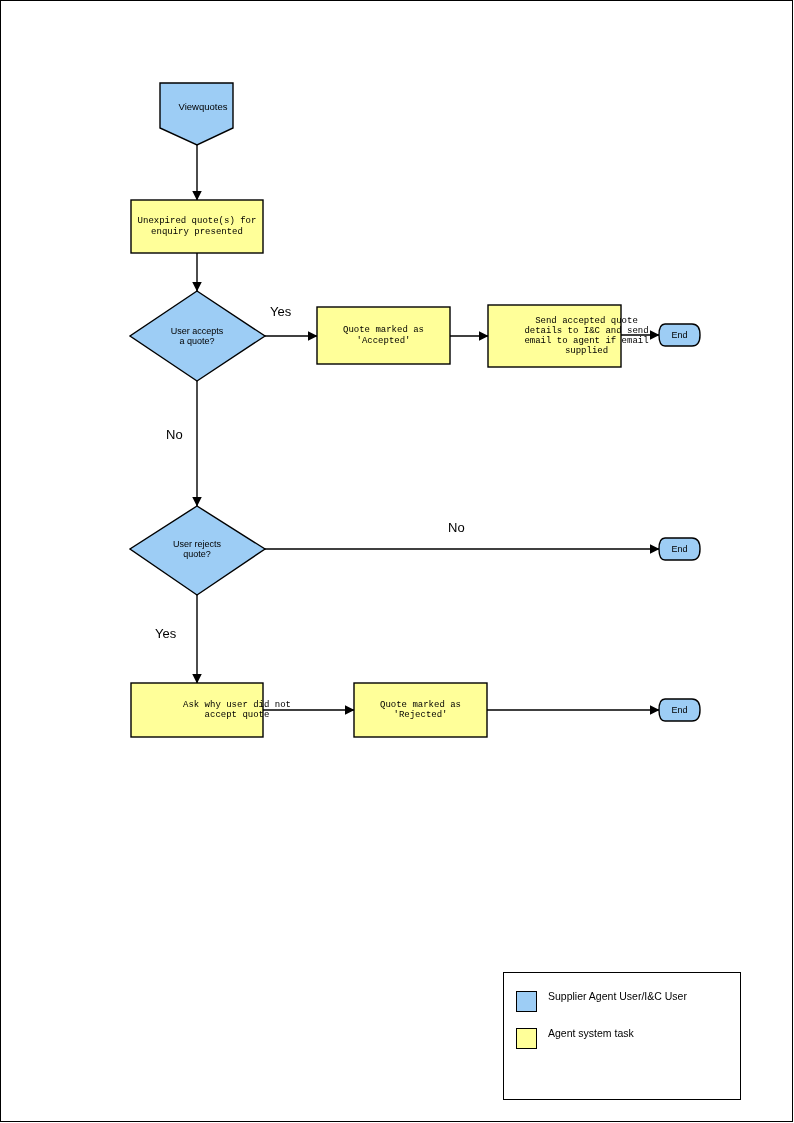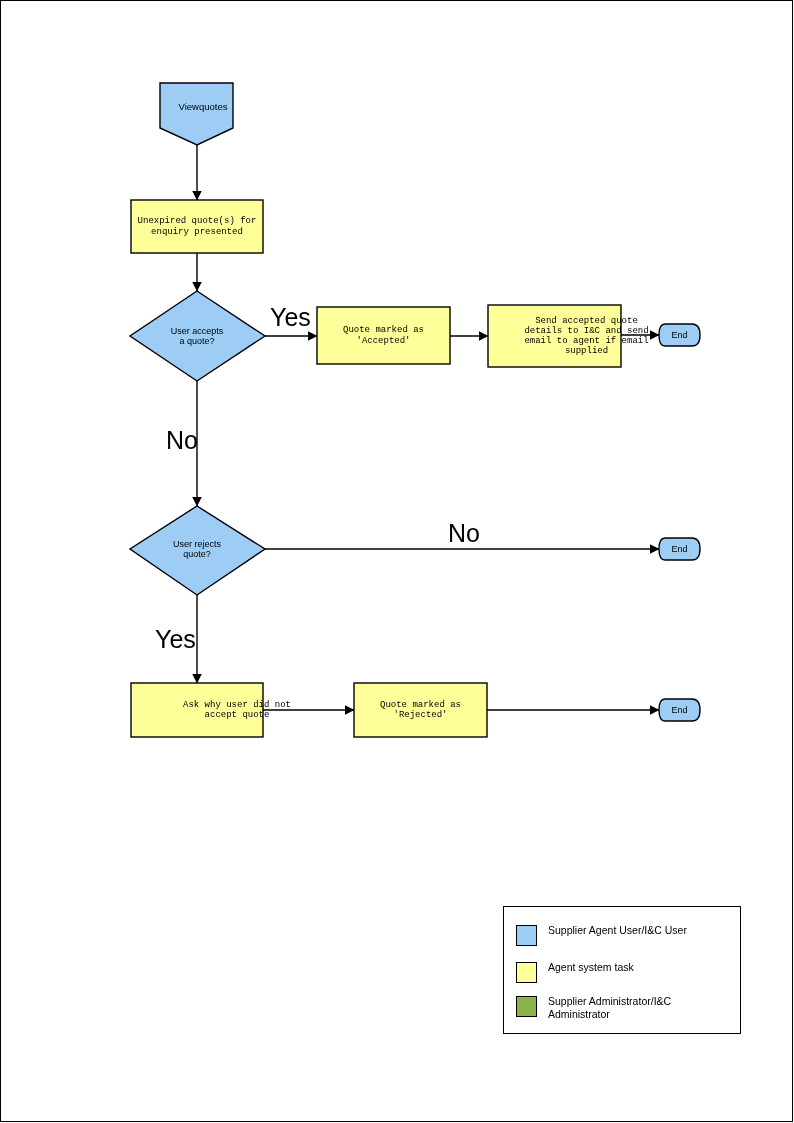--- a/index.html
+++ b/index.html
@@ -42,29 +42,29 @@
     line-height: 1.12;
     pointer-events: none;
     white-space: pre-line;
   }
   .t-start   { font-size: 9.5px; }
   .t-task    { font-size: 9px; font-family: Liberation Mono, monospace; }
   .t-dec     { font-size: 9px; }
   .t-end     { font-size: 9px; }
   .edge-label {
     position: absolute;
-    font-size: 25px;
+    font-size: 13px;
     color: #000000;
     line-height: 1;
   }
   
   #legend {
     position: absolute;
     left: 503px;
-    top: 906px;
+    top: 972px;
     width: 238px;
     height: 128px;
     border: 1px solid #000000;
     background: #ffffff;
     box-sizing: border-box;
   }
   .legend-row {
     position: absolute;
     display: flex;
     align-items: flex-start;
@@ -181,18 +181,13 @@
 
 <div id="legend">
   <div class="legend-row" style="top:17px;">
     <span class="legend-swatch" style="background:#9DCDF5;"></span>
     <span class="legend-text">Supplier Agent User/I&amp;C User</span>
   </div>
   <div class="legend-row" style="top:54px;">
     <span class="legend-swatch" style="background:#FFFF99;"></span>
     <span class="legend-text">Agent system task</span>
   </div>
-  <div class="legend-row" style="top:88px;">
-    <span class="legend-swatch" style="background:#8CB34A;"></span>
-    <span class="legend-text">Supplier Administrator/I&amp;C
-Administrator</span>
-  </div>
 </div>
 
 </body></html>

